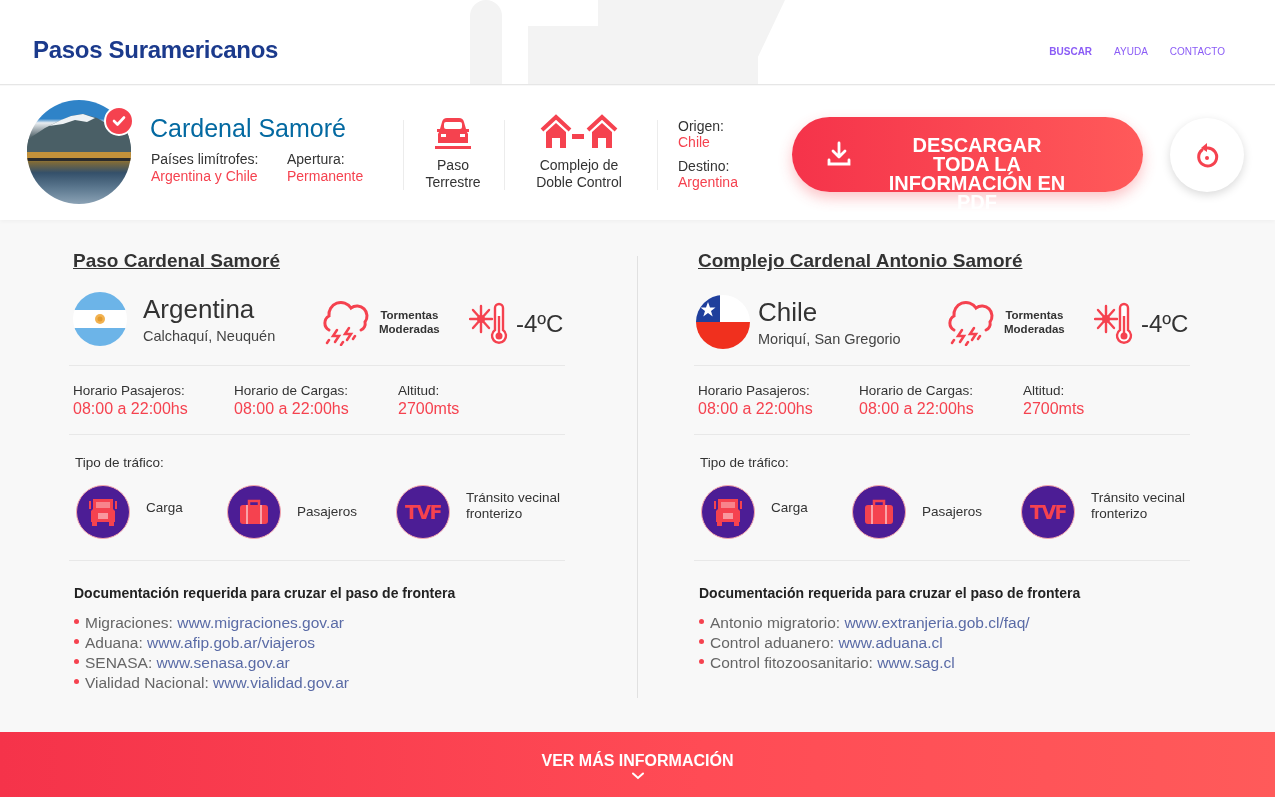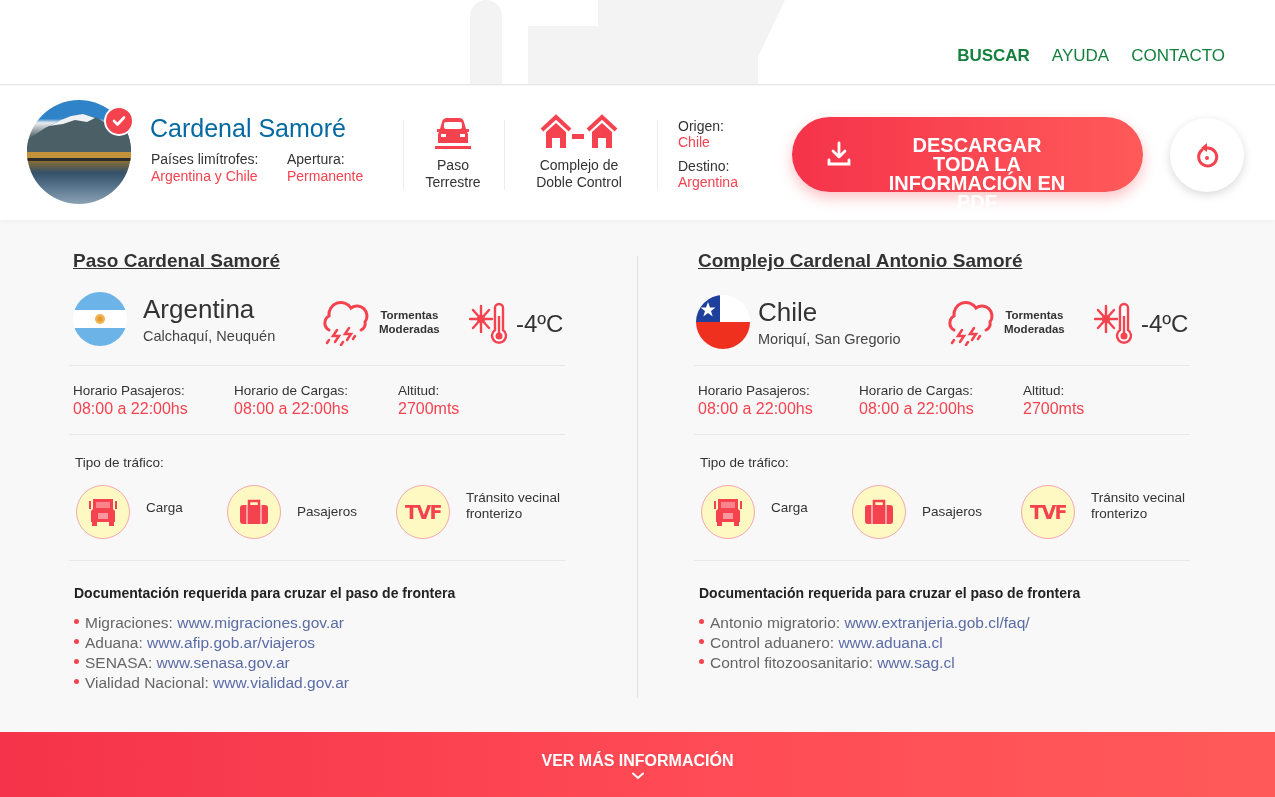--- a/index.html
+++ b/index.html
@@ -7,21 +7,21 @@
   body { font-family: "Liberation Sans", "DejaVu Sans", sans-serif; background: #f8f8f8; color: #333; position: relative; }
 
   
   .header { position: absolute; left: 0; top: 0; width: 1275px; height: 85px; background: #fff; border-bottom: 1px solid #e6e6e6; overflow: hidden; }
   .bg-shape-1 { position: absolute; left: 470px; top: 0; width: 32px; height: 85px; background: #f3f3f3; border-radius: 16px 16px 0 0; }
   .bg-shape-2 { position: absolute; left: 528px; top: 0; width: 230px; height: 85px; background: #f3f3f3; }
   .bg-shape-3 { position: absolute; left: 528px; top: 0; width: 70px; height: 26px; background: #fff; }
   .bg-shape-4 { position: absolute; left: 740px; top: 0; width: 45px; height: 85px; background: #f3f3f3; clip-path: polygon(0 0, 100% 0, 30% 78%, 40% 100%, 0 100%); }
   .logo { position: absolute; left: 33px; top: 36px; font-size: 24px; font-weight: bold; color: #1b3a8c; letter-spacing: -0.3px; }
   .nav { position: absolute; right: 50px; top: 46px; display: flex; gap: 22px; }
-  .nav a { font-size: 17px; color: #15803d; text-decoration: none; }
+  .nav a { font-size: 10px; color: #8b5cf6; text-decoration: none; }
   .nav a.active { font-weight: bold; }
 
   
   .summary { position: absolute; left: 0; top: 86px; width: 1275px; height: 134px; background: #fff; box-shadow: 0 2px 4px rgba(0,0,0,0.03); }
   .avatar { position: absolute; left: 27px; top: 100px; width: 104px; height: 104px; border-radius: 50%; overflow: hidden;
     background: linear-gradient(180deg, #2f83c8 0%, #2f83c8 18%, #e9edf1 22%, #5a6b72 35%, #3d5560 48%, #b9892f 55%, #7d6a3a 60%, #34506a 70%, #5d7990 85%, #8ba2b5 100%); }
   .check-badge { position: absolute; left: 104px; top: 106px; width: 30px; height: 30px; border-radius: 50%; background: #f5424f; border: 2px solid #fff; display: flex; align-items: center; justify-content: center; }
   .pass-name { position: absolute; left: 150px; top: 114px; font-size: 25px; color: #0369a1; font-weight: 300; }
   .meta-label { position: absolute; font-size: 14px; color: #333; }
   .meta-value { position: absolute; font-size: 14px; color: #f5424f; }
@@ -44,21 +44,21 @@
   .weather-icon { position: absolute; left: 246px; top: 8px; }
   .weather-text { position: absolute; left: 306px; top: 16px; font-size: 11.5px; color: #333; text-align: center; line-height: 14px; font-weight: bold; }
   .thermo-icon { position: absolute; left: 396px; top: 10px; }
   .temp { position: absolute; left: 443px; top: 18px; font-size: 24px; color: #333; font-weight: 300; }
   .divider { position: absolute; left: -4px; width: 496px; height: 1px; background: #e8e8e8; }
   .info-col { position: absolute; top: 133px; }
   .info-col .l { font-size: 13.5px; color: #333; }
   .info-col .v { font-size: 16px; color: #f5424f; margin-top: 2px; }
   .traffic-label { position: absolute; top: 205px; left: 2px; font-size: 13.5px; color: #333; }
   .traffic-item { position: absolute; top: 235px; display: flex; align-items: center; }
-  .traffic-circle { width: 54px; height: 54px; border-radius: 50%; border: 1px solid #f5a8ad; display: flex; align-items: center; justify-content: center; background: #fef9c3; }
+  .traffic-circle { width: 54px; height: 54px; border-radius: 50%; border: 1px solid #f5a8ad; display: flex; align-items: center; justify-content: center; background: #4c1d95; }
   .traffic-text { font-size: 13.5px; color: #333; margin-left: 16px; line-height: 16px; }
   .docs-title { position: absolute; top: 335px; left: 1px; font-size: 14px; font-weight: bold; color: #222; }
   .docs-list { position: absolute; top: 363px; left: 1px; list-style: none; }
   .docs-list li { font-size: 15.5px; color: #666; line-height: 20px; font-weight: 300; }
   .docs-list li .dot { display: inline-block; width: 5px; height: 5px; background: #f5424f; border-radius: 50%; margin-right: 6px; vertical-align: middle; position: relative; top: -2px; }
   .docs-list li a { color: #5a6ba6; text-decoration: none; }
   .center-sep { position: absolute; left: 637px; top: 256px; width: 1px; height: 442px; background: #e1e1e1; }
 
   
   .more-bar { position: absolute; left: 0; top: 732px; width: 1275px; height: 65px; background: linear-gradient(90deg, #f5334a 0%, #ff4b55 55%, #ff5a5a 100%); text-align: center; }
@@ -66,20 +66,21 @@
   .more-bar .chev { display: block; margin: 2px auto 0; }
 </style>
 </head>
 <body>
 
 <div class="header">
   <div class="bg-shape-1"></div>
   <div class="bg-shape-2"></div>
   <div class="bg-shape-3"></div>
   <div class="bg-shape-4"></div>
+  <div class="logo">Pasos Suramericanos</div>
   <nav class="nav">
     <a class="active">BUSCAR</a>
     <a>AYUDA</a>
     <a>CONTACTO</a>
   </nav>
 </div>
 
 <div class="summary"></div>
 <div class="avatar">
   <svg width="104" height="104" viewBox="0 0 104 104">

